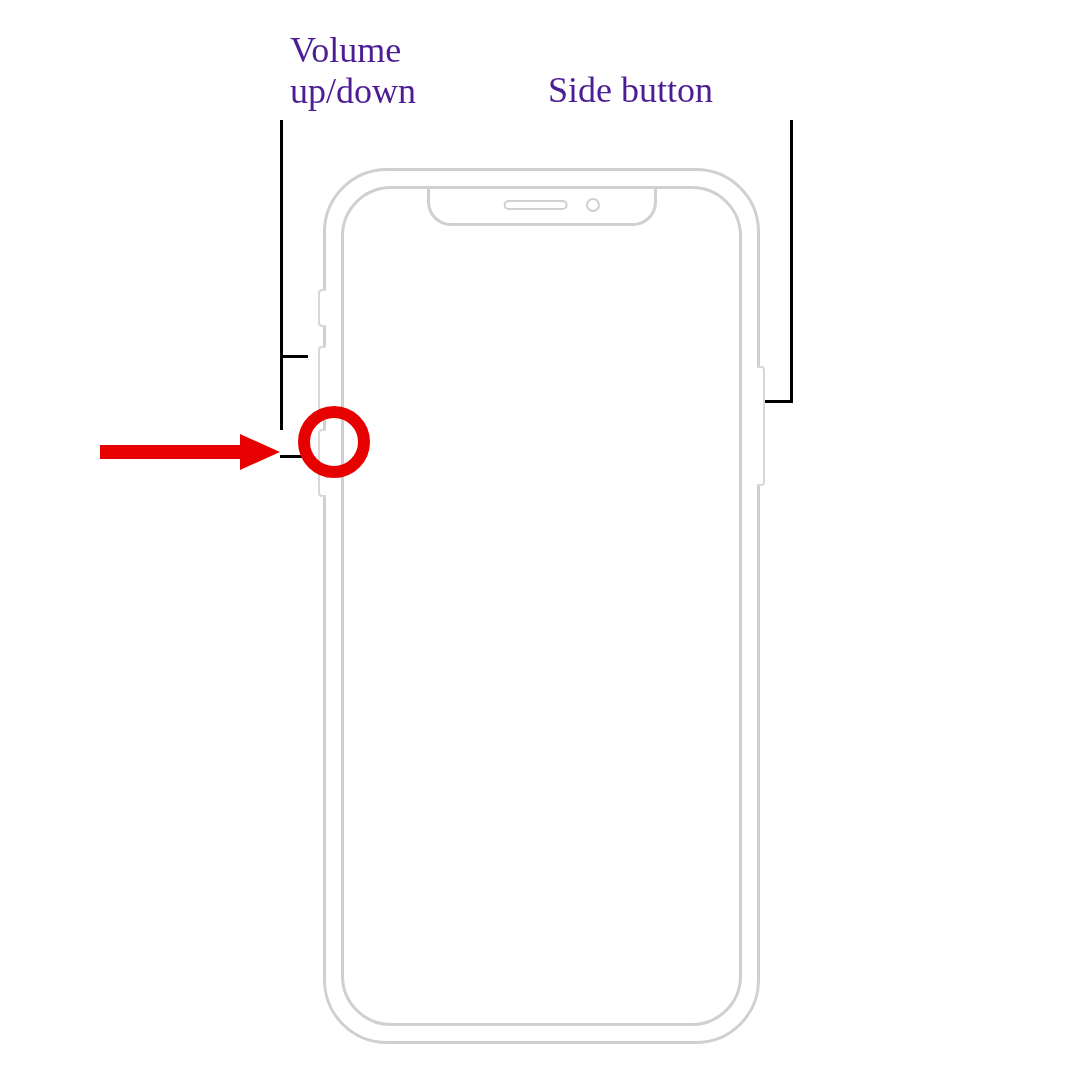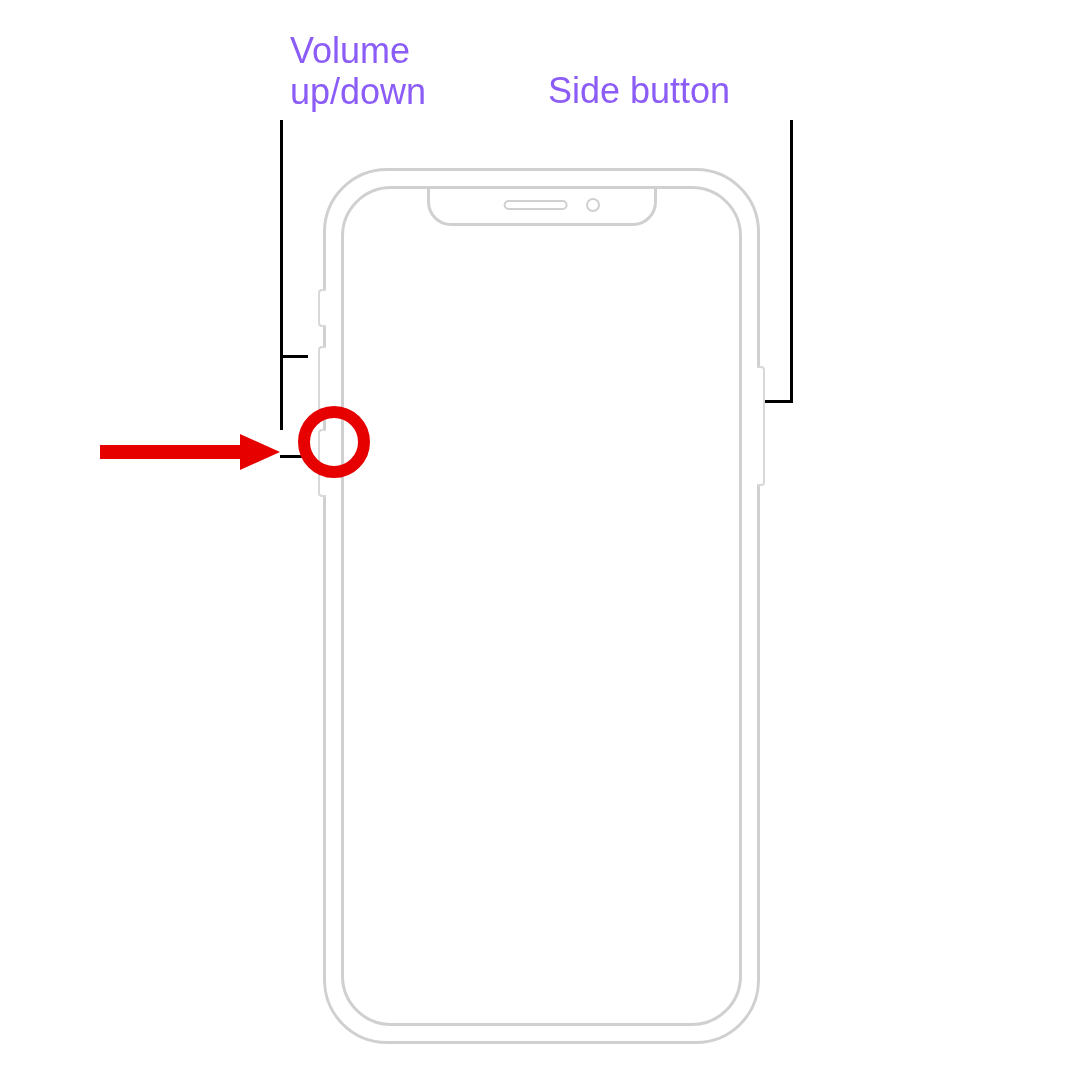--- a/index.html
+++ b/index.html
@@ -15,22 +15,23 @@
       position: relative;
     }
     .container {
       position: relative;
       width: 100%;
       height: 100%;
     }
     .label {
       position: absolute;
       font-size: 36px;
-      color: #8b5cf6;
+      color: #4c1d95;
       line-height: 1.15;
+      font-family: Liberation Serif, serif;
     }
     .label-volume {
       left: 290px;
       top: 30px;
       max-width: 200px;
     }
     .label-side {
       left: 548px;
       top: 70px;
       max-width: 250px;

